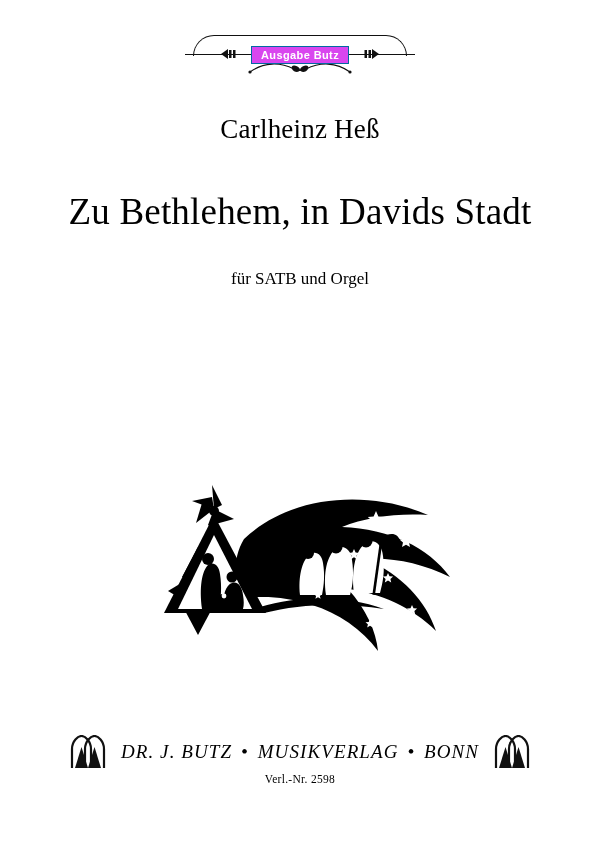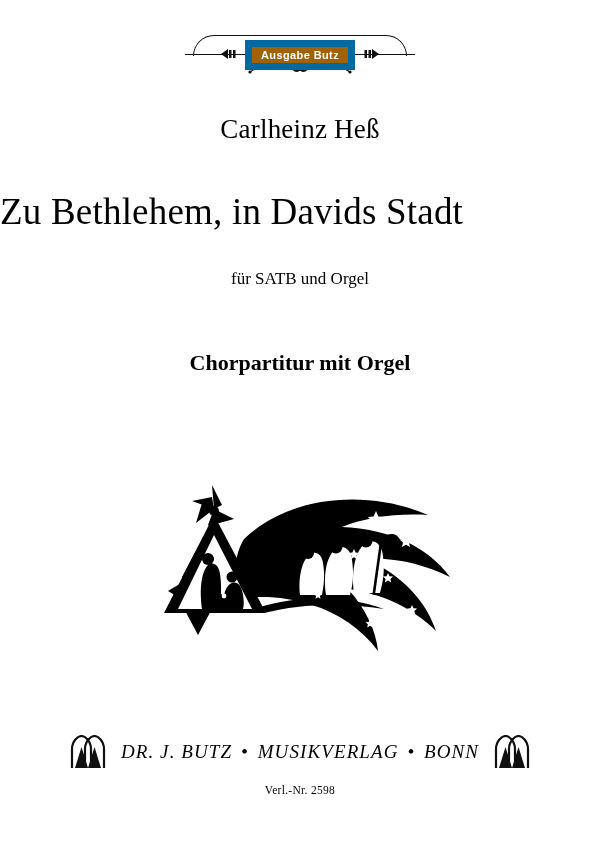--- a/index.html
+++ b/index.html
@@ -55,28 +55,28 @@
     right: 8px;
     top: 1px;
     height: 20px;
     border: 1px solid #111;
     border-bottom: none;
     border-radius: 110px 110px 0 0;
   }
   .banner-label {
     position: relative;
     z-index: 3;
-    background: #a16207;
+    background: #d946ef;
     color: #fff;
     font-family: "Liberation Sans", sans-serif;
     font-size: 11px;
     font-weight: bold;
     letter-spacing: .4px;
     padding: 1.5px 9px 2px 9px;
-    border: 7px solid #0369a1;
+    border: 1px solid #0369a1;
     white-space: nowrap;
   }
   .banner-flank {
     position: absolute;
     top: 14px;
     width: 16px;
     height: 12px;
     z-index: 2;
   }
   .banner-flank.left { left: 36px; }
@@ -103,21 +103,21 @@
     position: absolute;
     top: 152px;
     width: 100%;
     text-align: center;
     font-size: 14px;
   }
   .work-title {
     position: absolute;
     top: 190px;
     width: 100%;
-    text-align: left;
+    text-align: center;
     font-size: 37px;
     letter-spacing: .2px;
     white-space: nowrap;
   }
   .scoring {
     position: absolute;
     top: 269px;
     width: 100%;
     text-align: center;
     font-size: 17px;
@@ -162,21 +162,21 @@
     letter-spacing: 1.1px;
     white-space: nowrap;
   }
   .imprint-text .sep { padding: 0 3px; }
   .gothic {
     width: 38px;
     height: 34px;
     flex: 0 0 auto;
   }
   .plate {
-    margin-top: 15px;
+    margin-top: 4px;
     text-align: center;
     font-size: 11.5px;
     letter-spacing: .3px;
   }
 </style>
 </head>
 <body>
 
 <div class="page">
 
@@ -204,21 +204,20 @@
         <path d="M54 9 C58 4, 64 5, 62 9 C60 13, 54 13, 54 9 Z" fill="#111"></path>
         <circle cx="4" cy="12" r="1.6" fill="#111"></circle>
         <circle cx="104" cy="12" r="1.6" fill="#111"></circle>
       </svg>
     </div>
   </div>
 
   <div class="composer">Carlheinz Heß</div>
   <div class="work-title">Zu Bethlehem, in Davids Stadt</div>
   <div class="scoring">für SATB und Orgel</div>
-  <div class="edition-kind">Chorpartitur mit Orgel</div>
 
   <div class="artwork">
     <svg width="320" height="260" viewBox="0 0 320 260">
       <g fill="#000">
 
         <path d="M104 96 C150 52, 228 46, 288 72 C258 70, 226 74, 202 84
                  C250 86, 288 104, 310 134 C282 120, 252 114, 226 116
                  C262 132, 286 158, 296 188 C272 164, 240 150, 208 146
                  C226 166, 236 188, 238 208 C222 186, 198 170, 172 162
                  C146 154, 122 152, 100 156 C94 140, 92 116, 104 96 Z"></path>

